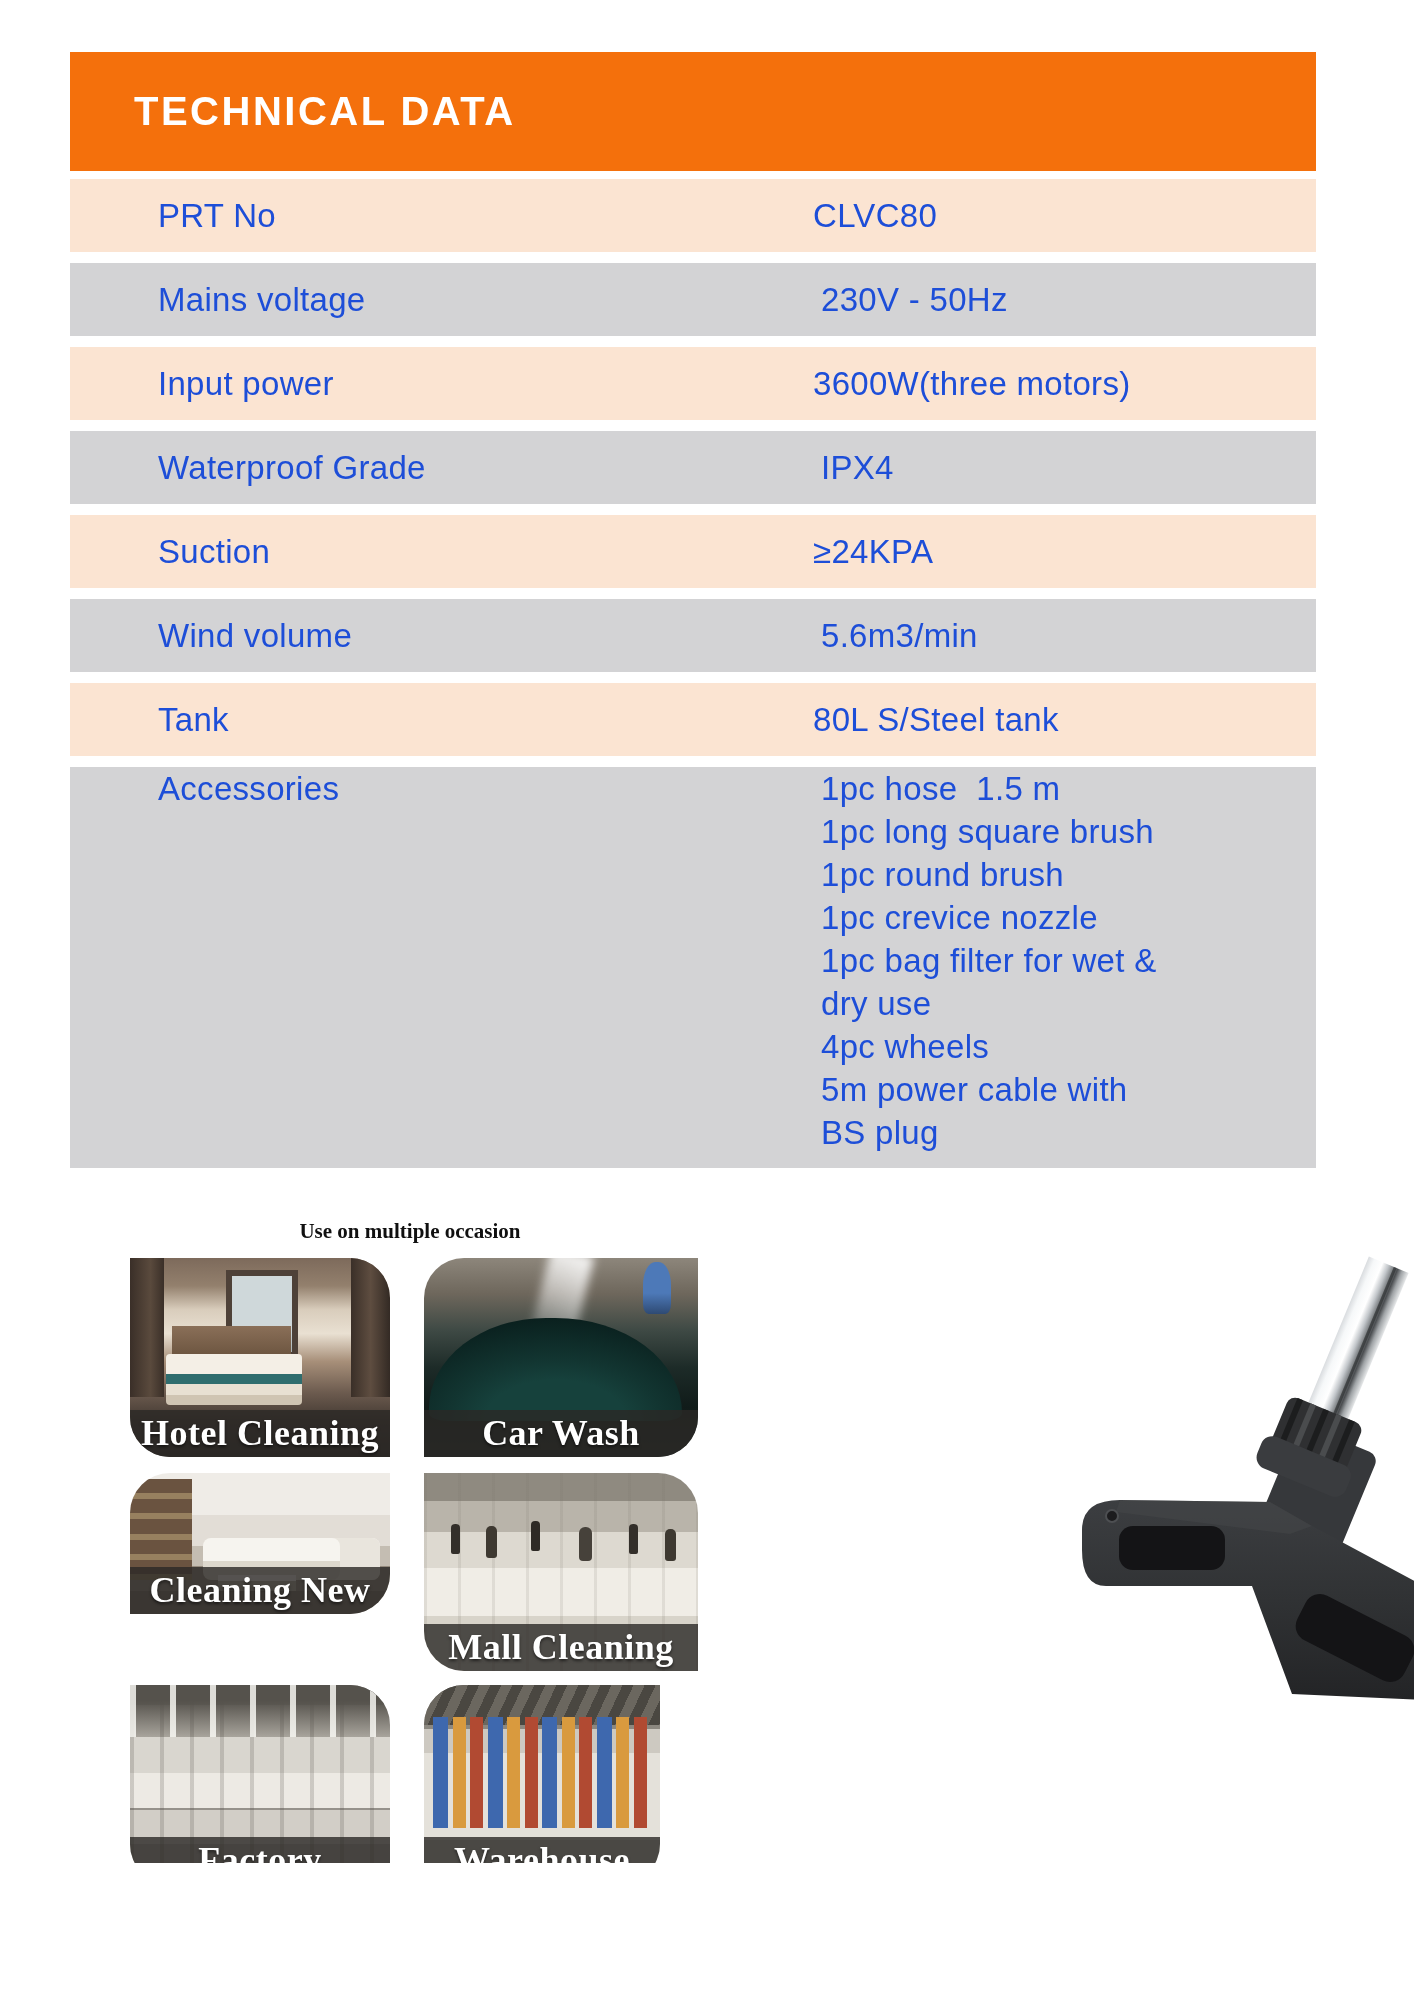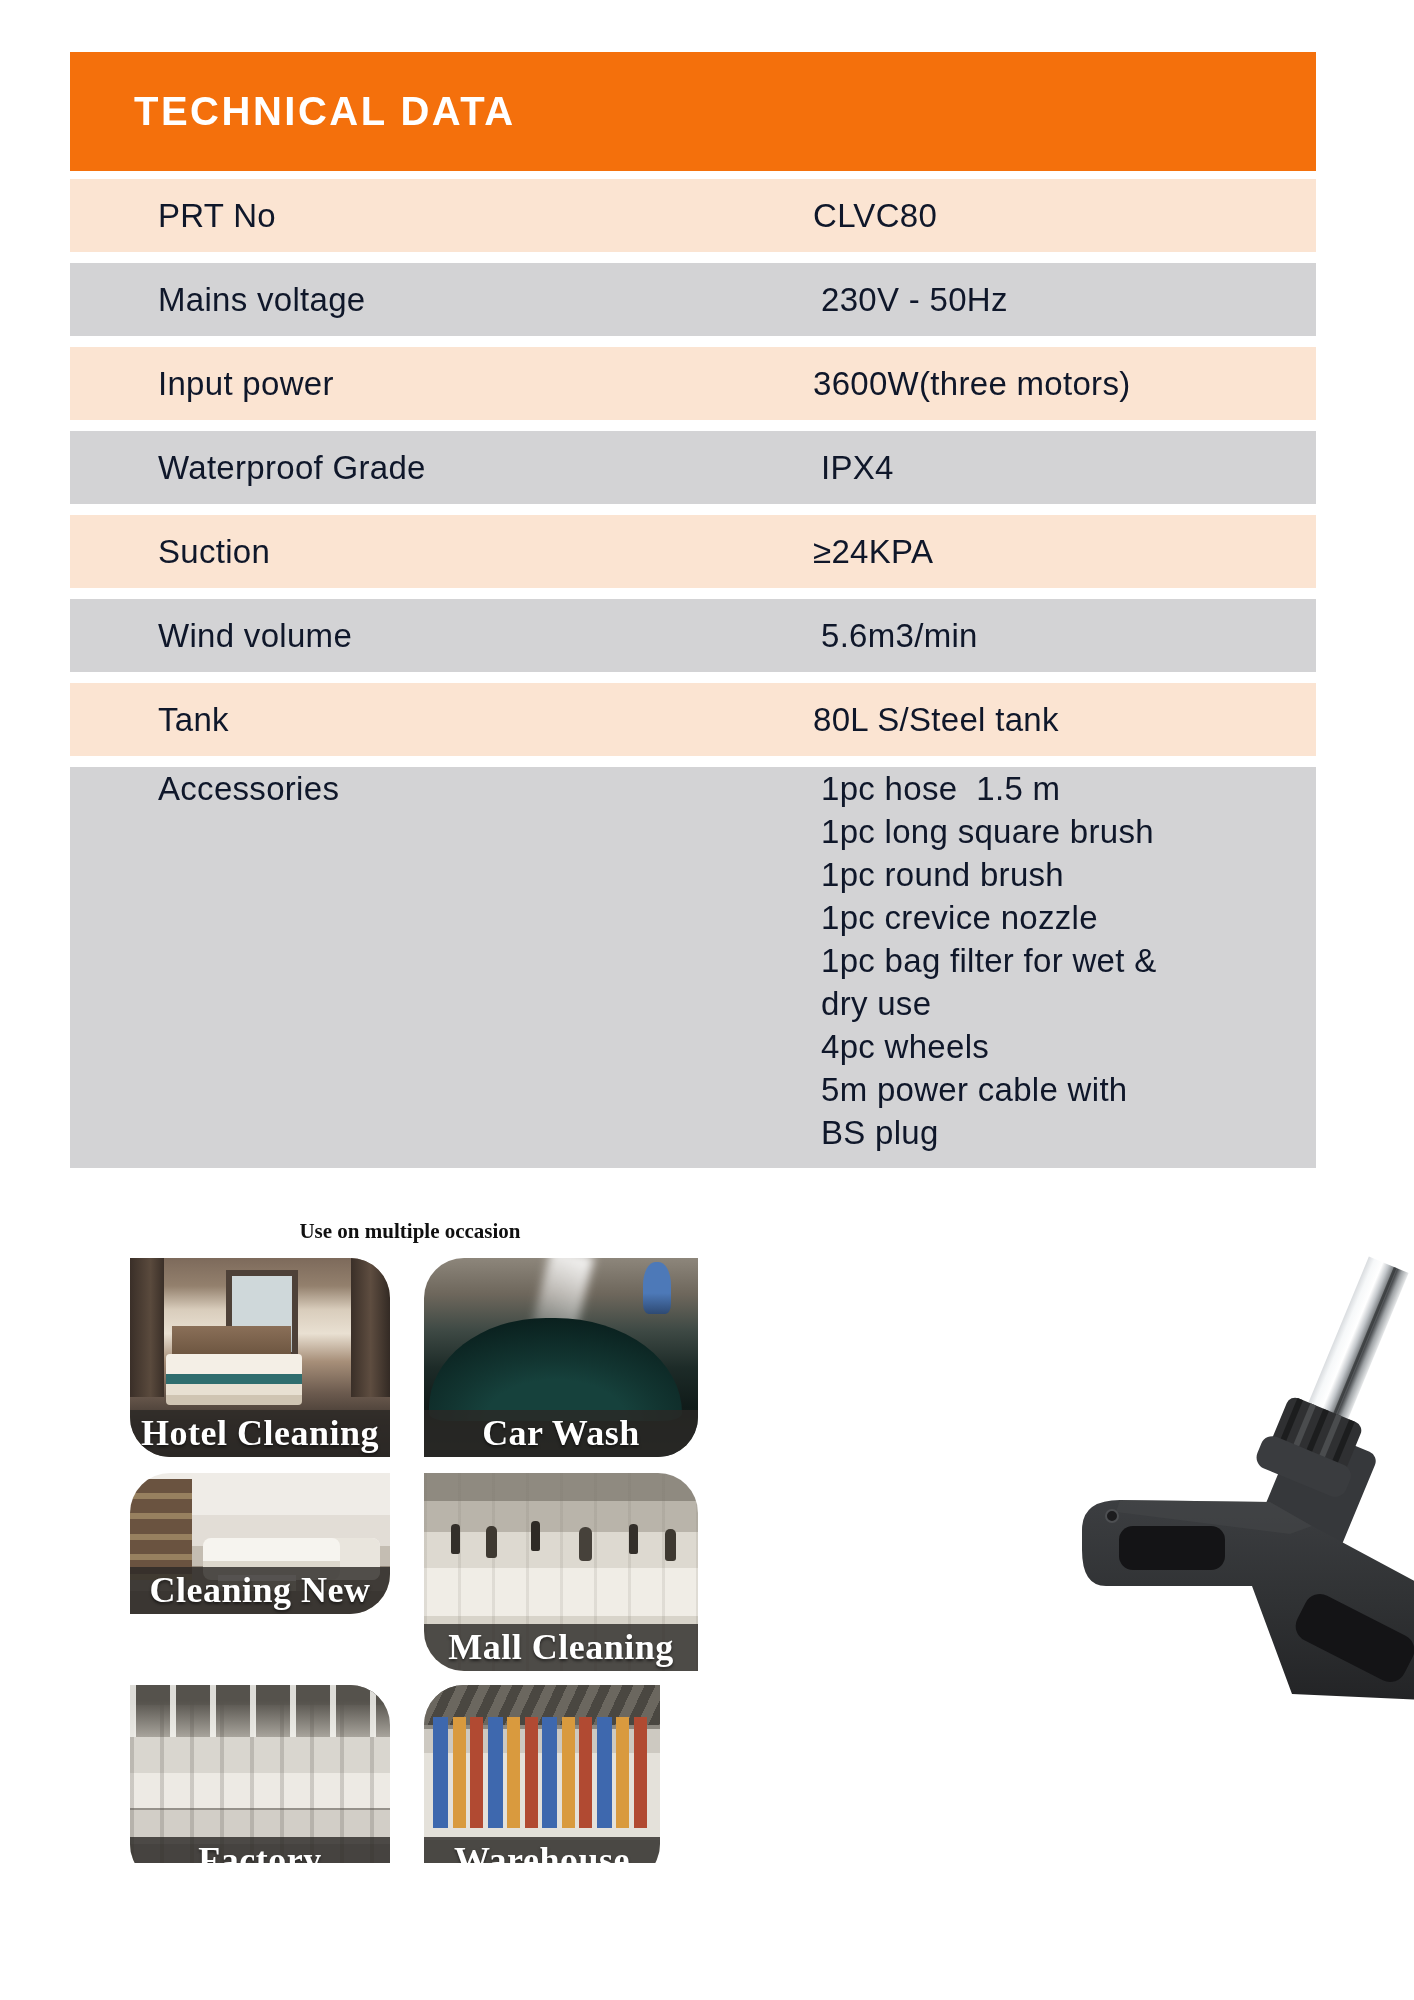--- a/index.html
+++ b/index.html
@@ -5,21 +5,21 @@
   html,body{margin:0;padding:0;background:#ffffff;}
   body{width:1414px;height:2000px;position:relative;font-family:"Liberation Sans",sans-serif;
        -webkit-font-smoothing:antialiased;}
   .page{position:absolute;inset:0;background:#fff;overflow:hidden;}
 
   
   .tech-table{position:absolute;left:70px;top:52px;width:1246px;}
   .tt-header{height:119px;background:var(--accent,#f4700c);display:flex;align-items:center;
              margin-bottom:8px;}
   .tt-header span{margin-left:64px;color:#fff;font-size:40px;font-weight:700;letter-spacing:2.5px;}
-  .tt-row{display:flex;align-items:center;height:73px;margin-bottom:11px;color:#0f172a;
+  .tt-row{display:flex;align-items:center;height:73px;margin-bottom:11px;color:#1d4ed8;
           font-size:33px;letter-spacing:.3px;}
   .tt-row.odd{background:#fbe4d2;}
   .tt-row.even{background:#d3d3d5;gap:8px;}
   .tt-row.multi{height:auto;align-items:flex-start;padding-top:0;padding-bottom:14px;}
   .tt-label{margin-left:88px;width:655px;flex:0 0 auto;}
   .tt-value{flex:1 1 auto;}
   .tt-value .vline{white-space:pre;line-height:43px;}
   .tt-row.multi .tt-label{line-height:43px;}
 
   

